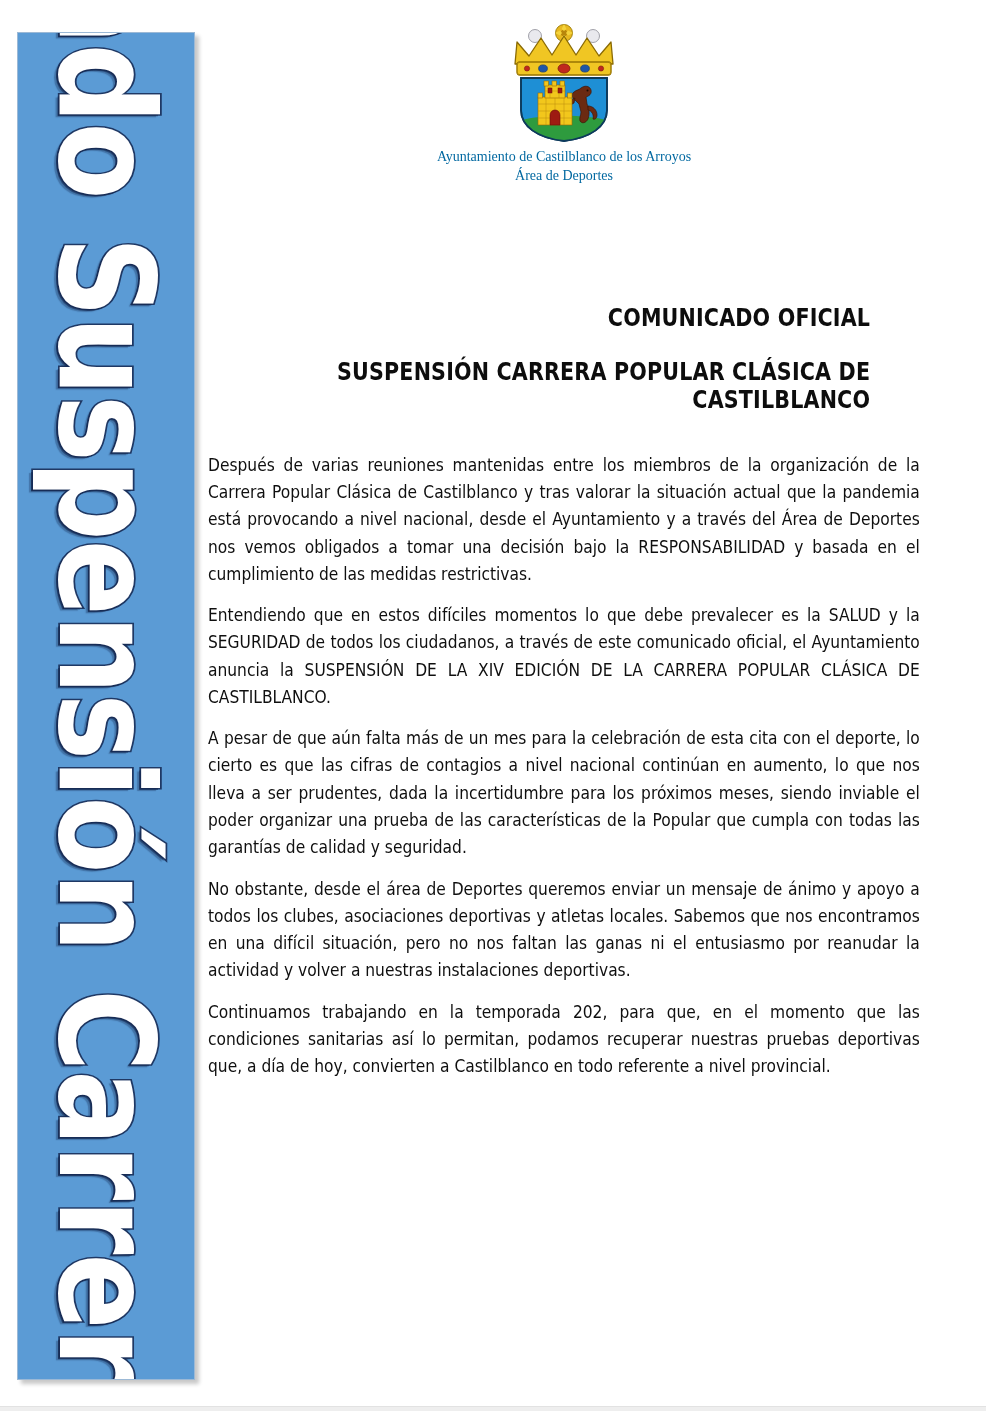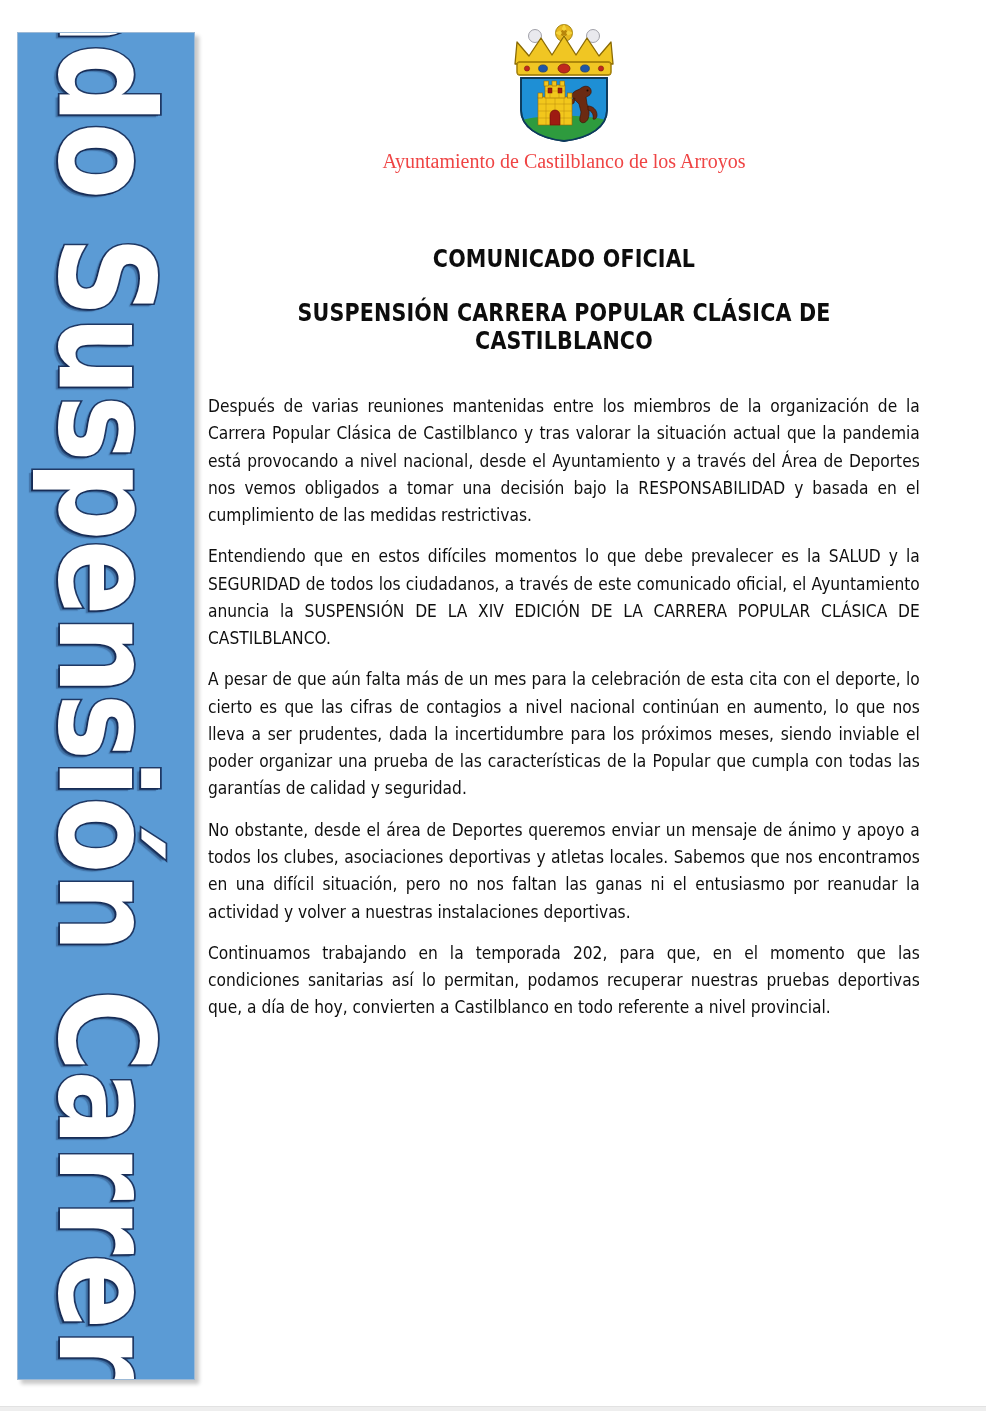--- a/index.html
+++ b/index.html
@@ -78,31 +78,31 @@
     width: 100%;
     text-align: center;
     padding-top: 22px;
   }
   .crest-svg {
     display: block;
     margin: 0 auto;
   }
   .crest-caption {
     font-family: "Liberation Serif", "DejaVu Serif", serif;
-    font-size: 20px;
+    font-size: 14px;
     line-height: 1.35;
-    color: #ef4444;
+    color: #0369a1;
     margin-top: 6px;
   }
   .crest-caption .line2 { display: block; }
 
   
   .titles {
-    margin-top: 70px;
-    text-align: center;
+    margin-top: 118px;
+    text-align: right;
   }
   .title-main,
   .title-sub {
     font-family: "DejaVu Sans", sans-serif;
     font-weight: bold;
     color: #0d0d0d;
     transform: scaleX(0.86);
     display: block;
     letter-spacing: 0.2px;
   }
@@ -223,20 +223,21 @@
               <path d="M45,103 L45,93 A5,5 0 0 1 55,93 L55,103 Z" fill="#9E1B12" stroke="#6d1009" stroke-width="0.6"></path>
             </g>
           </g>
 
           <path d="M16,56 L102,56 L102,88 C102,104 86,116 59,119 C32,116 16,104 16,88 Z" fill="none" stroke="#0d3a5c" stroke-width="1.8"></path>
         </g>
       </svg>
 
       <div class="crest-caption">
         <span>Ayuntamiento de Castilblanco de los  Arroyos</span>
+        <span class="line2">Área de Deportes</span>
       </div>
     </div>
 
     <div class="titles">
       <span class="title-main">COMUNICADO OFICIAL</span>
       <span class="title-sub">SUSPENSIÓN CARRERA POPULAR CLÁSICA DE CASTILBLANCO</span>
     </div>
 
     <div class="body-copy">
       <p>Después de varias reuniones mantenidas entre los miembros de la organización de la Carrera Popular Clásica de Castilblanco y tras valorar la situación actual que la pandemia está provocando a nivel nacional, desde el Ayuntamiento y a través del Área de Deportes nos vemos obligados a tomar una decisión bajo la RESPONSABILIDAD y basada en el cumplimiento de las medidas restrictivas.</p>

